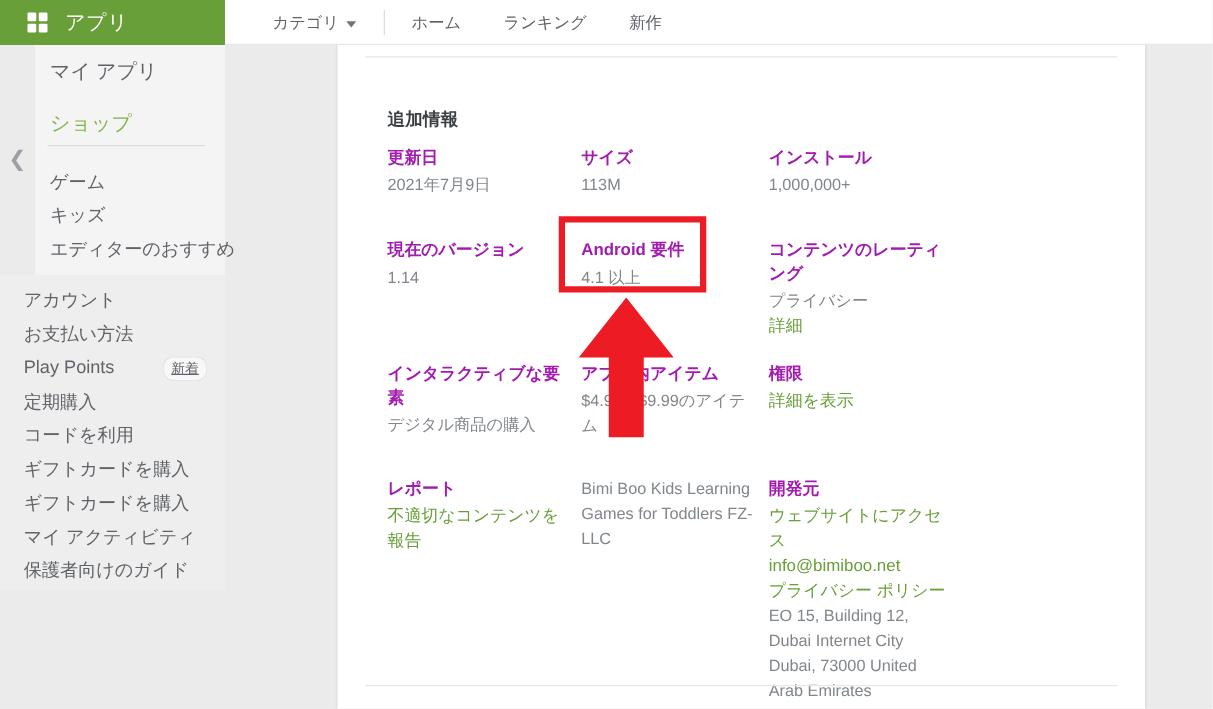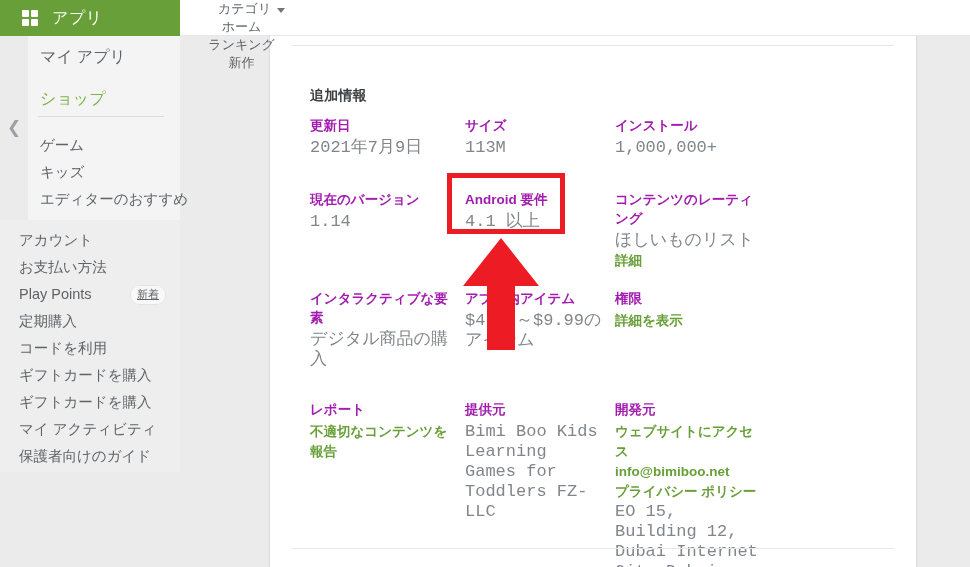--- a/index.html
+++ b/index.html
@@ -44,21 +44,21 @@
     gap: 2px;
   }
   .brand-grid i { display: block; background: #ffffff; border-radius: 1px; }
   .brand-title {
     color: #ffffff; font-size: 16px; letter-spacing: .5px; font-weight: 400;
     white-space: nowrap;
   }
   .topnav {
     position: absolute; left: 180px; top: 0; height: 36px;
     display: flex; align-items: center;
-    font-size: 13px; color: #5f6368; flex-direction: column;
+    font-size: 13px; color: #5f6368;
   }
   .topnav .nav-cat {
     display: flex; align-items: center; gap: 6px;
     padding: 0 18px 0 38px; white-space: nowrap;
   }
   .topnav .chev-d {
     width: 0; height: 0; border-left: 4px solid transparent;
     border-right: 4px solid transparent; border-top: 5px solid #70757a;
     margin-top: 2px;
   }
@@ -125,24 +125,24 @@
   }
   .info-row { display: flex; }
   .info-cell { width: 155px; padding-right: 12px; }
   .info-cell.c2 { width: 150px; }
   .info-cell.c3 { width: 160px; }
   .cell-label {
     font-size: 13.5px; font-weight: 700; color: #a21caf;
     line-height: 19px; margin-bottom: 3px;
   }
   .cell-value {
-    font-size: 17px; color: #80868b; line-height: 20px; font-family: Liberation Mono, monospace;
+    font-size: 13px; color: #80868b; line-height: 20px;
   }
   .cell-link {
-    font-size: 13.5px; color: #689f38; line-height: 20px; display: block; font-weight: bold;
+    font-size: 13.5px; color: #689f38; line-height: 20px; display: block;
   }
   .row-gap-a { height: 32px; }
   .row-gap-b { height: 30px; }
   .row-gap-c { height: 18px; }
 
   
   .anno-box {
     position: absolute; left: 447px; top: 173px;
     width: 118px; height: 61px;
     border: 5px solid #ed1c24;
@@ -265,21 +265,21 @@
       <div class="info-cell">
         <div class="cell-label">現在のバージョン</div>
         <div class="cell-value">1.14</div>
       </div>
       <div class="info-cell c2">
         <div class="cell-label">Android 要件</div>
         <div class="cell-value">4.1 以上</div>
       </div>
       <div class="info-cell c3">
         <div class="cell-label">コンテンツのレーティング</div>
-        <div class="cell-value">ほしいものリスト</div>
+        <div class="cell-value">プライバシー</div>
         <a class="cell-link">詳細</a>
       </div>
     </div>
 
     <div class="row-gap-c"></div>
 
     <div class="info-row">
       <div class="info-cell">
         <div class="cell-label">インタラクティブな要素</div>
         <div class="cell-value">デジタル商品の購入</div>
@@ -295,21 +295,20 @@
     </div>
 
     <div class="row-gap-b"></div>
 
     <div class="info-row">
       <div class="info-cell">
         <div class="cell-label">レポート</div>
         <a class="cell-link">不適切なコンテンツを報告</a>
       </div>
       <div class="info-cell c2">
-        <div class="cell-label">提供元</div>
         <div class="cell-value">Bimi Boo Kids Learning Games for Toddlers FZ-LLC</div>
       </div>
       <div class="info-cell c3">
         <div class="cell-label">開発元</div>
         <a class="cell-link">ウェブサイトにアクセス</a>
         <a class="cell-link">info@bimiboo.net</a>
         <a class="cell-link">プライバシー ポリシー</a>
         <div class="cell-value">EO 15, Building 12, Dubai Internet City Dubai, 73000 United Arab Emirates</div>
       </div>
     </div>

